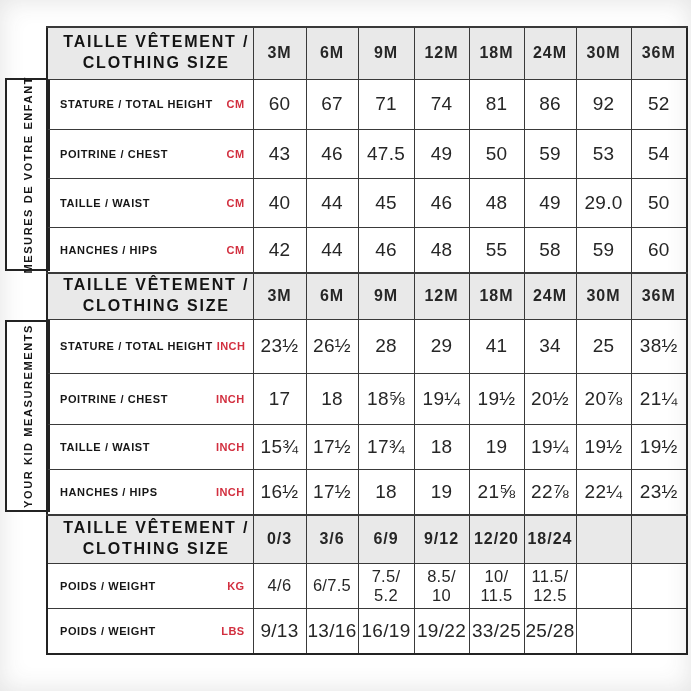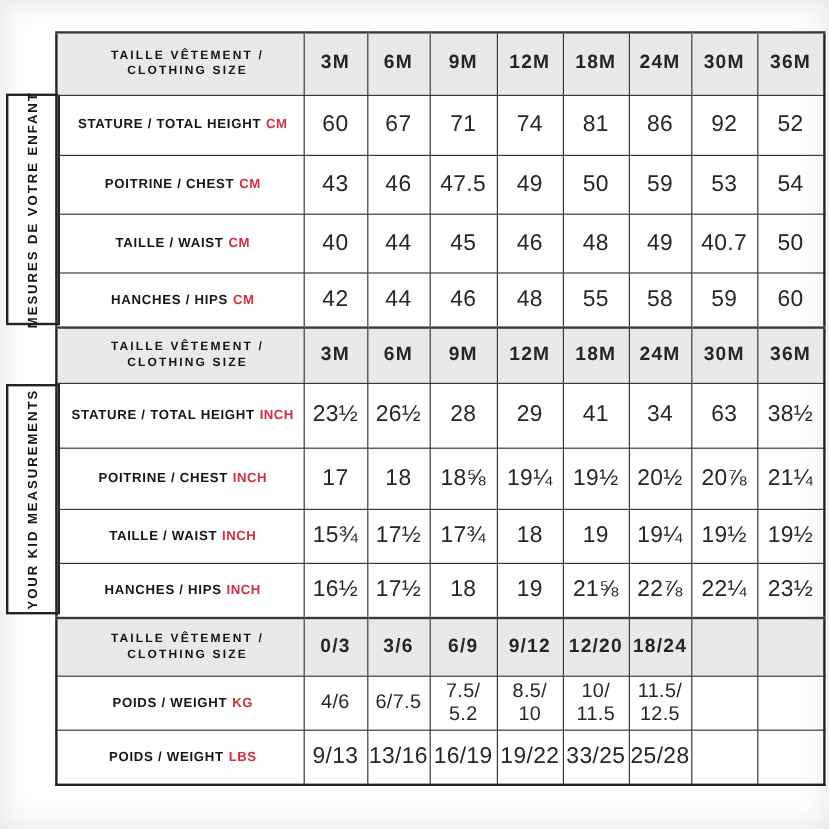--- a/index.html
+++ b/index.html
@@ -29,25 +29,25 @@
     font-weight:bold;font-size:16px;letter-spacing:1px;color:#141414;
   }
   td.v{
     font-size:19px;font-weight:400;color:#2b2b2b;letter-spacing:.3px;
   }
   td.v.w{
     font-size:16.5px;white-space:pre-line;line-height:1.12;
   }
   td.lc{text-align:left;}
   td.lc.hl{
-    font-weight:bold;font-size:10px;letter-spacing:1.8px;line-height:1.3;
+    font-weight:bold;font-size:16px;letter-spacing:1.8px;line-height:1.3;
     color:#141414;white-space:pre-line;padding-left:12px;
   }
   .lcw{
-    display:flex;justify-content:center;align-items:center;
+    display:flex;justify-content:space-between;align-items:center;
     padding:0 8px 0 12px;
   }
   .rl{
     font-weight:bold;font-size:11px;letter-spacing:.6px;color:#161616;
     white-space:nowrap;
   }
   .ru{
     font-weight:bold;font-size:11px;letter-spacing:.4px;color:#d22f3f;
     white-space:nowrap;padding-left:4px;
   }
@@ -141,21 +141,21 @@
         <span class="rl">TAILLE / WAIST</span>
         <span class="ru">CM</span>
       </div>
     </td>
     <td class="v">40</td>
     <td class="v">44</td>
     <td class="v">45</td>
     <td class="v">46</td>
     <td class="v">48</td>
     <td class="v">49</td>
-    <td class="v">40.7</td>
+    <td class="v">29.0</td>
     <td class="v">50</td>
   </tr>
   <tr style="height:46px">
     <td class="lc">
       <div class="lcw">
         <span class="rl">HANCHES / HIPS</span>
         <span class="ru">CM</span>
       </div>
     </td>
     <td class="v">42</td>
@@ -186,21 +186,21 @@
         <span class="rl">STATURE / TOTAL HEIGHT</span>
         <span class="ru">INCH</span>
       </div>
     </td>
     <td class="v">23½</td>
     <td class="v">26½</td>
     <td class="v">28</td>
     <td class="v">29</td>
     <td class="v">41</td>
     <td class="v">34</td>
-    <td class="v">63</td>
+    <td class="v">25</td>
     <td class="v">38½</td>
   </tr>
   <tr style="height:51px">
     <td class="lc">
       <div class="lcw">
         <span class="rl">POITRINE / CHEST</span>
         <span class="ru">INCH</span>
       </div>
     </td>
     <td class="v">17</td>

